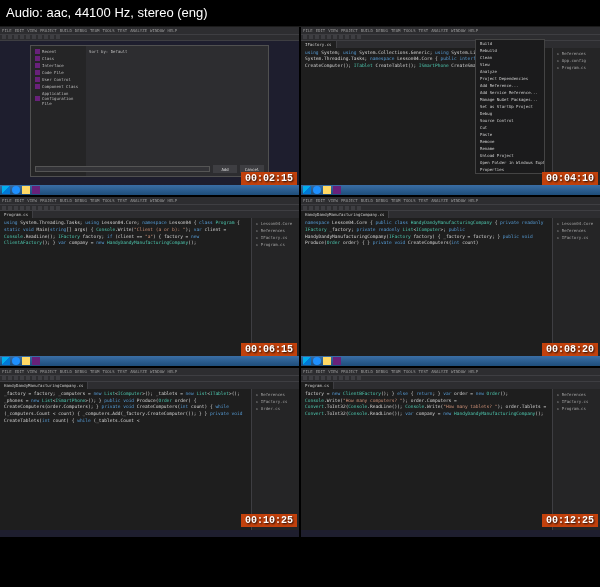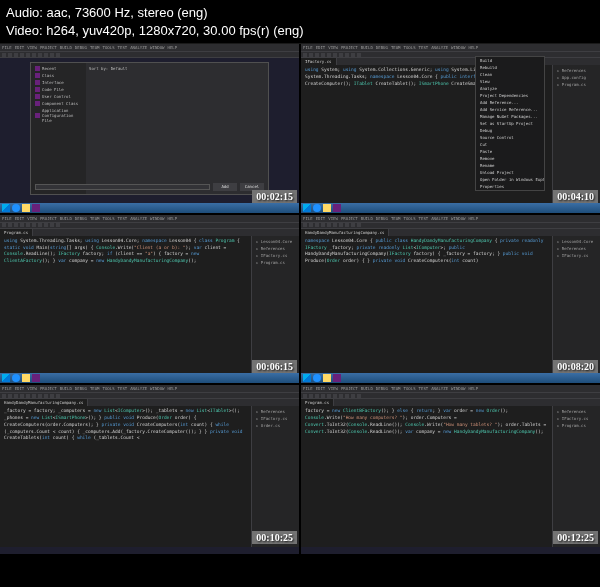--- a/index.html
+++ b/index.html
@@ -189,26 +189,26 @@
 .win-logo {
   background: linear-gradient(135deg, #00adef 50%, #0078d7 50%);
 }
 .ie-icon { background: #1e90ff; border-radius: 50%; }
 .folder-icon { background: #ffd966; }
 .vs-icon { background: #68217a; }
 .timestamp {
   position: absolute;
   bottom: 10px;
   right: 2px;
-  background: #737373;
+  background: #c2410c;
   color: #fff;
   font-size: 10px;
   font-weight: bold;
   padding: 1px 4px;
-  font-family: Liberation Serif, serif;
+  font-family: Liberation Mono, monospace;
   text-shadow: 1px 1px 2px rgba(0,0,0,0.9);
 }
 .tab-bar {
   background: #2d2d30;
   height: 7px;
   display: flex;
 }
 .tab {
   background: #1e1e1e;
   color: #ccc;
@@ -216,22 +216,21 @@
   padding: 1px 4px;
   border-right: 1px solid #3e3e42;
   white-space: nowrap;
   overflow: hidden;
 }
 </style>
 </head>
 <body>
 
 <div class="header">
-  <span class="header-line">Audio: aac, 73600 Hz, stereo (eng)</span>
-  <span class="header-line">Video: h264, yuv420p, 1280x720, 30.00 fps(r) (eng)</span>
+  <span class="header-line">Audio: aac, 44100 Hz, stereo (eng)</span>
 </div>
 
 <div class="grid" id="grid">
     <div class="thumb">
       <div class="vs-menu">
         <span>FILE</span>
         <span>EDIT</span>
         <span>VIEW</span>
         <span>PROJECT</span>
         <span>BUILD</span>

